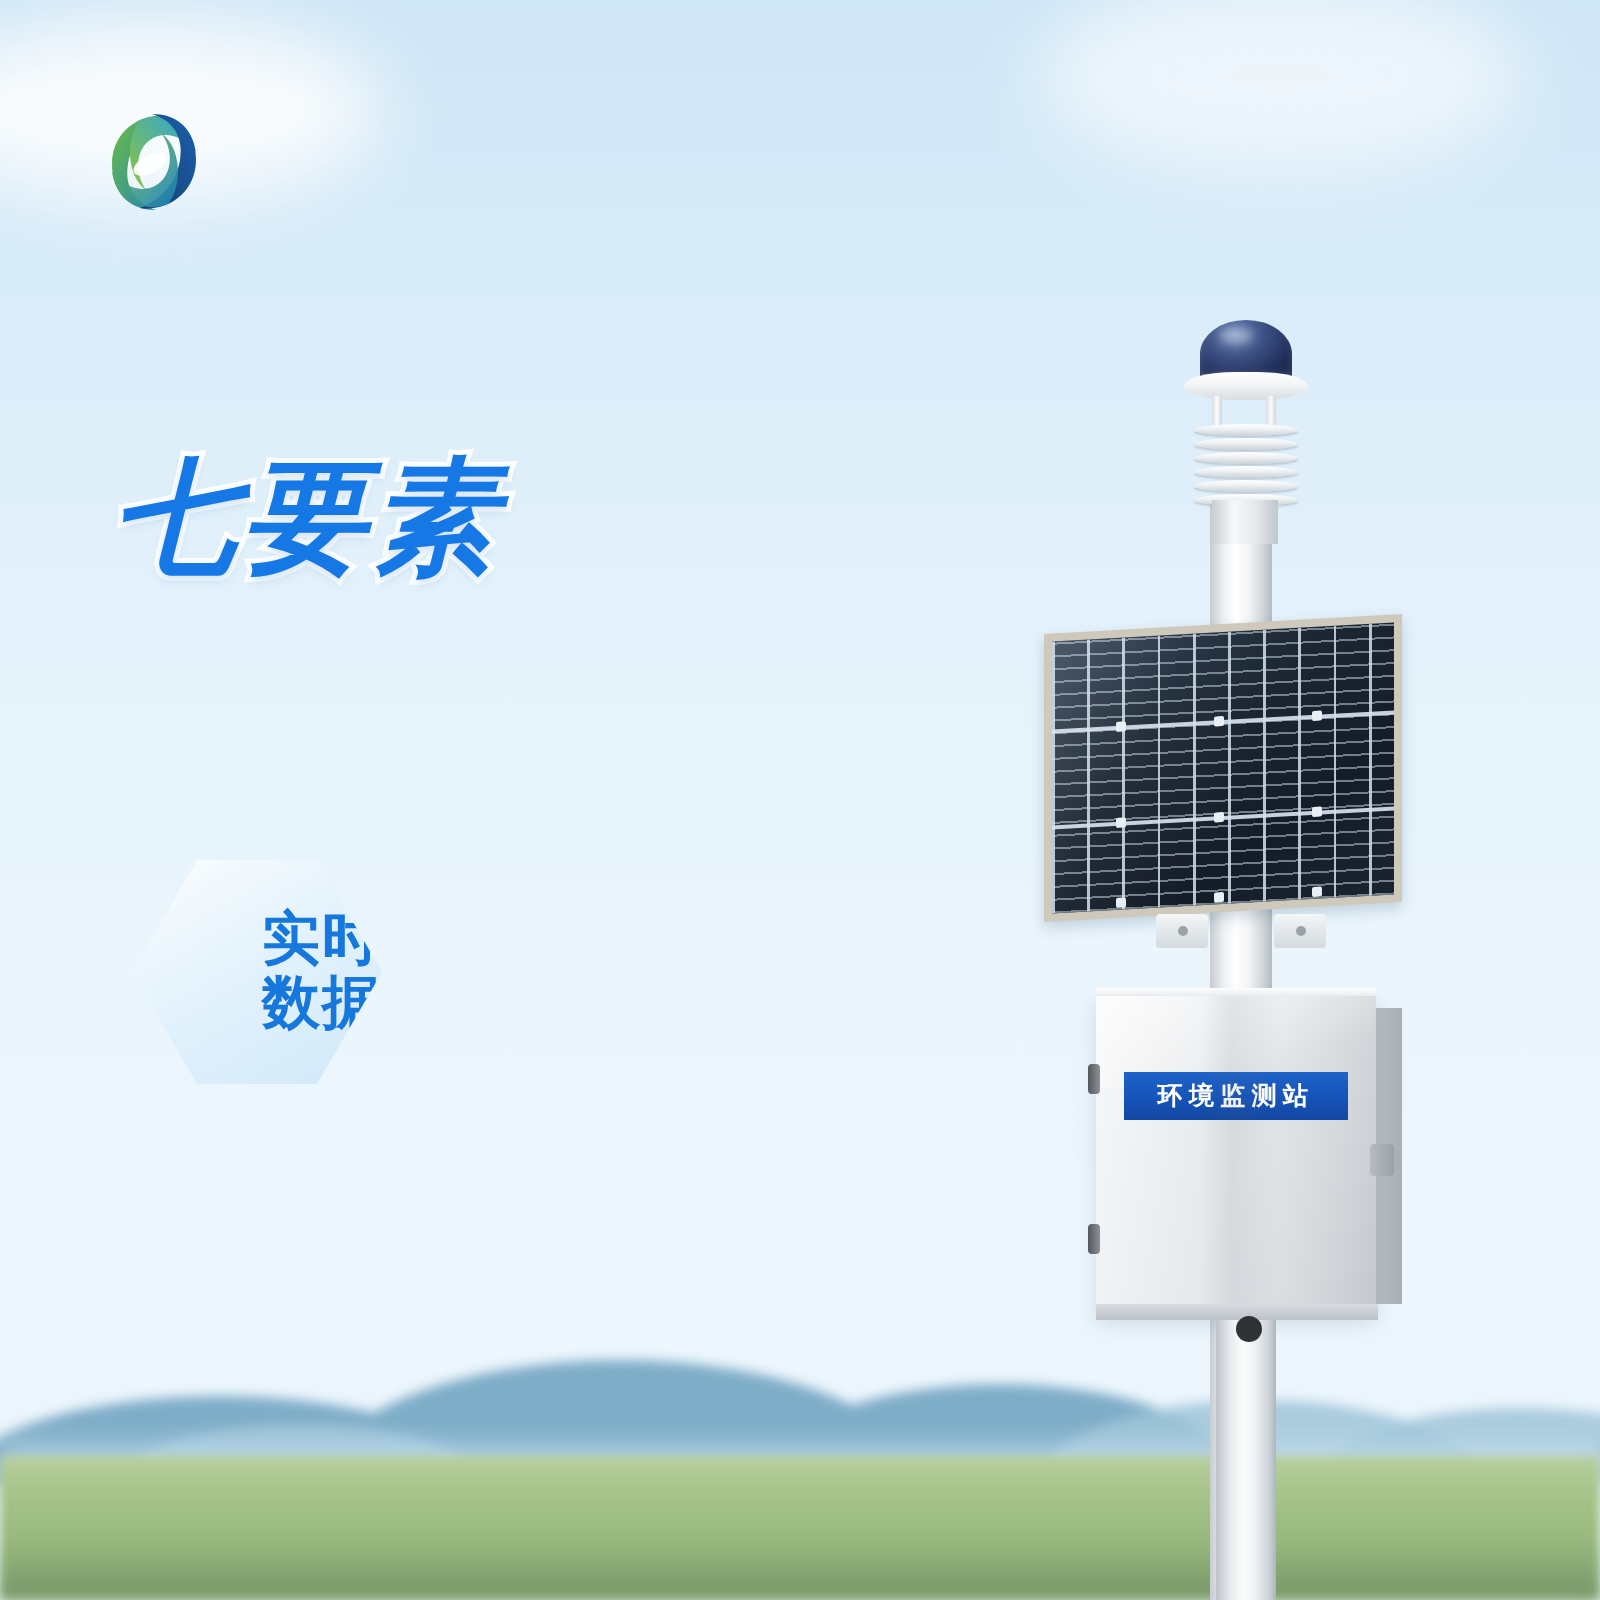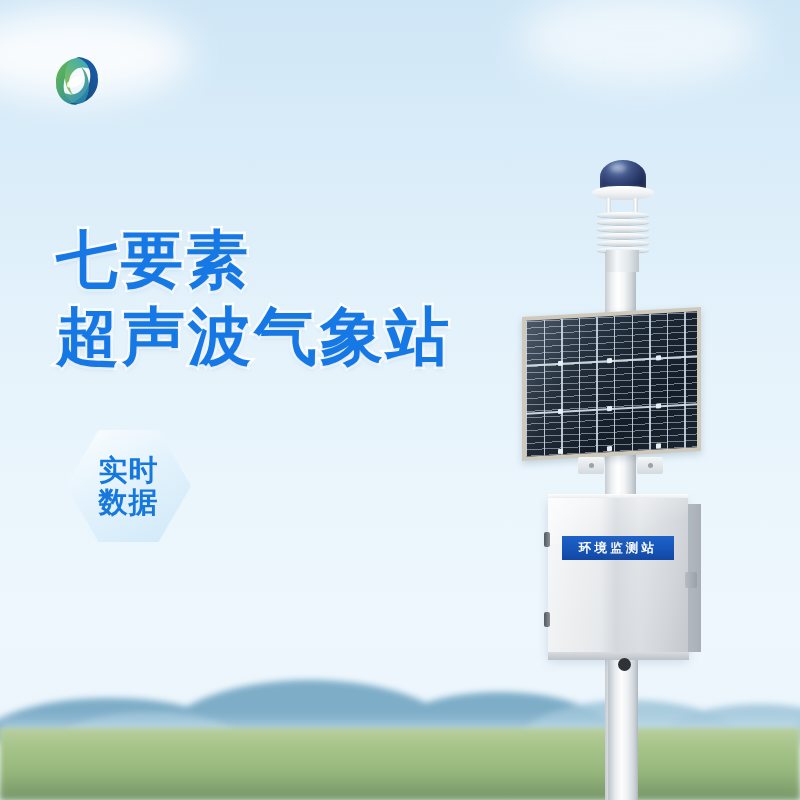--- a/index.html
+++ b/index.html
@@ -51,34 +51,34 @@
   .logo-mark { width:58px; height:58px; position:relative; }
   .logo-text {
     font-size:36px; font-weight:bold; color:#2b2b2b; letter-spacing:1px;
     position:relative; line-height:1; white-space:nowrap;
   }
   .logo-r {
     position:absolute; top:-12px; right:-15px; font-size:13px; font-weight:normal; color:#3a3a3a;
   }
 
   
-  .headline { position:absolute; left:56px; top:222px; }
+  .headline { position:absolute; left:56px; top:222px;font-style:italic; }
   .hl-line {
     font-size:62px; font-weight:bold; color:#1578e4; line-height:1.23;
     letter-spacing:3px; white-space:nowrap;
     -webkit-text-stroke:5px #ffffff;
     paint-order:stroke fill;
     text-shadow:0 2px 5px rgba(120,170,215,.35);
   }
   .hl-line.l2 { font-size:63px; }
 
   
   .badges { position:absolute; left:66px; top:430px; display:flex; gap:18px; }
   .hex {
-    width:125px; height:112px; display:flex; align-items:center; justify-content:center;
+    width:125px; height:112px; display:flex; align-items:center; justify-content:flex-end;
     clip-path:polygon(26% 0%,74% 0%,100% 50%,74% 100%,26% 100%,0% 50%);
     background:linear-gradient(150deg,rgba(255,255,255,.88) 0%,rgba(226,242,252,.80) 45%,rgba(196,227,247,.70) 100%);
   }
   .hex-txt {
     font-size:29px; font-weight:bold; color:#1677dd; line-height:1.12;
     text-align:center; letter-spacing:1px;
   }
 
   
   .tagline {
@@ -333,21 +333,20 @@
         <path d="M22,8 C34,3 48,10 50,24 C44,16 34,13 27,18 C20,23 19,34 25,43 C16,37 14,18 22,8 Z" fill="url(#gC)"></path>
         <path d="M50,28 C50,44 36,54 22,52 C32,48 40,40 42,28 C44,16 38,8 28,5 C42,5 50,14 50,28 Z" fill="url(#gB)"></path>
         <path d="M36,50 C24,55 10,48 8,34 C14,42 24,45 31,40 C38,35 39,24 33,15 C42,21 44,40 36,50 Z" fill="url(#gA)" opacity=".9"></path>
         <ellipse cx="27" cy="30" rx="9" ry="4.5" transform="rotate(-28 27 30)" fill="#ffffff" opacity=".9"></ellipse>
       </svg>
     </div>
   </div>
 
   <div class="headline">
     <div class="hl-line">七要素</div>
-    <div class="hl-line l2">超声波气象站</div>
   </div>
 
   <div class="badges">
     <div class="hex">
       <div class="hex-txt">
         <div>实时</div>
         <div>数据</div>
       </div>
     </div>
   </div>

